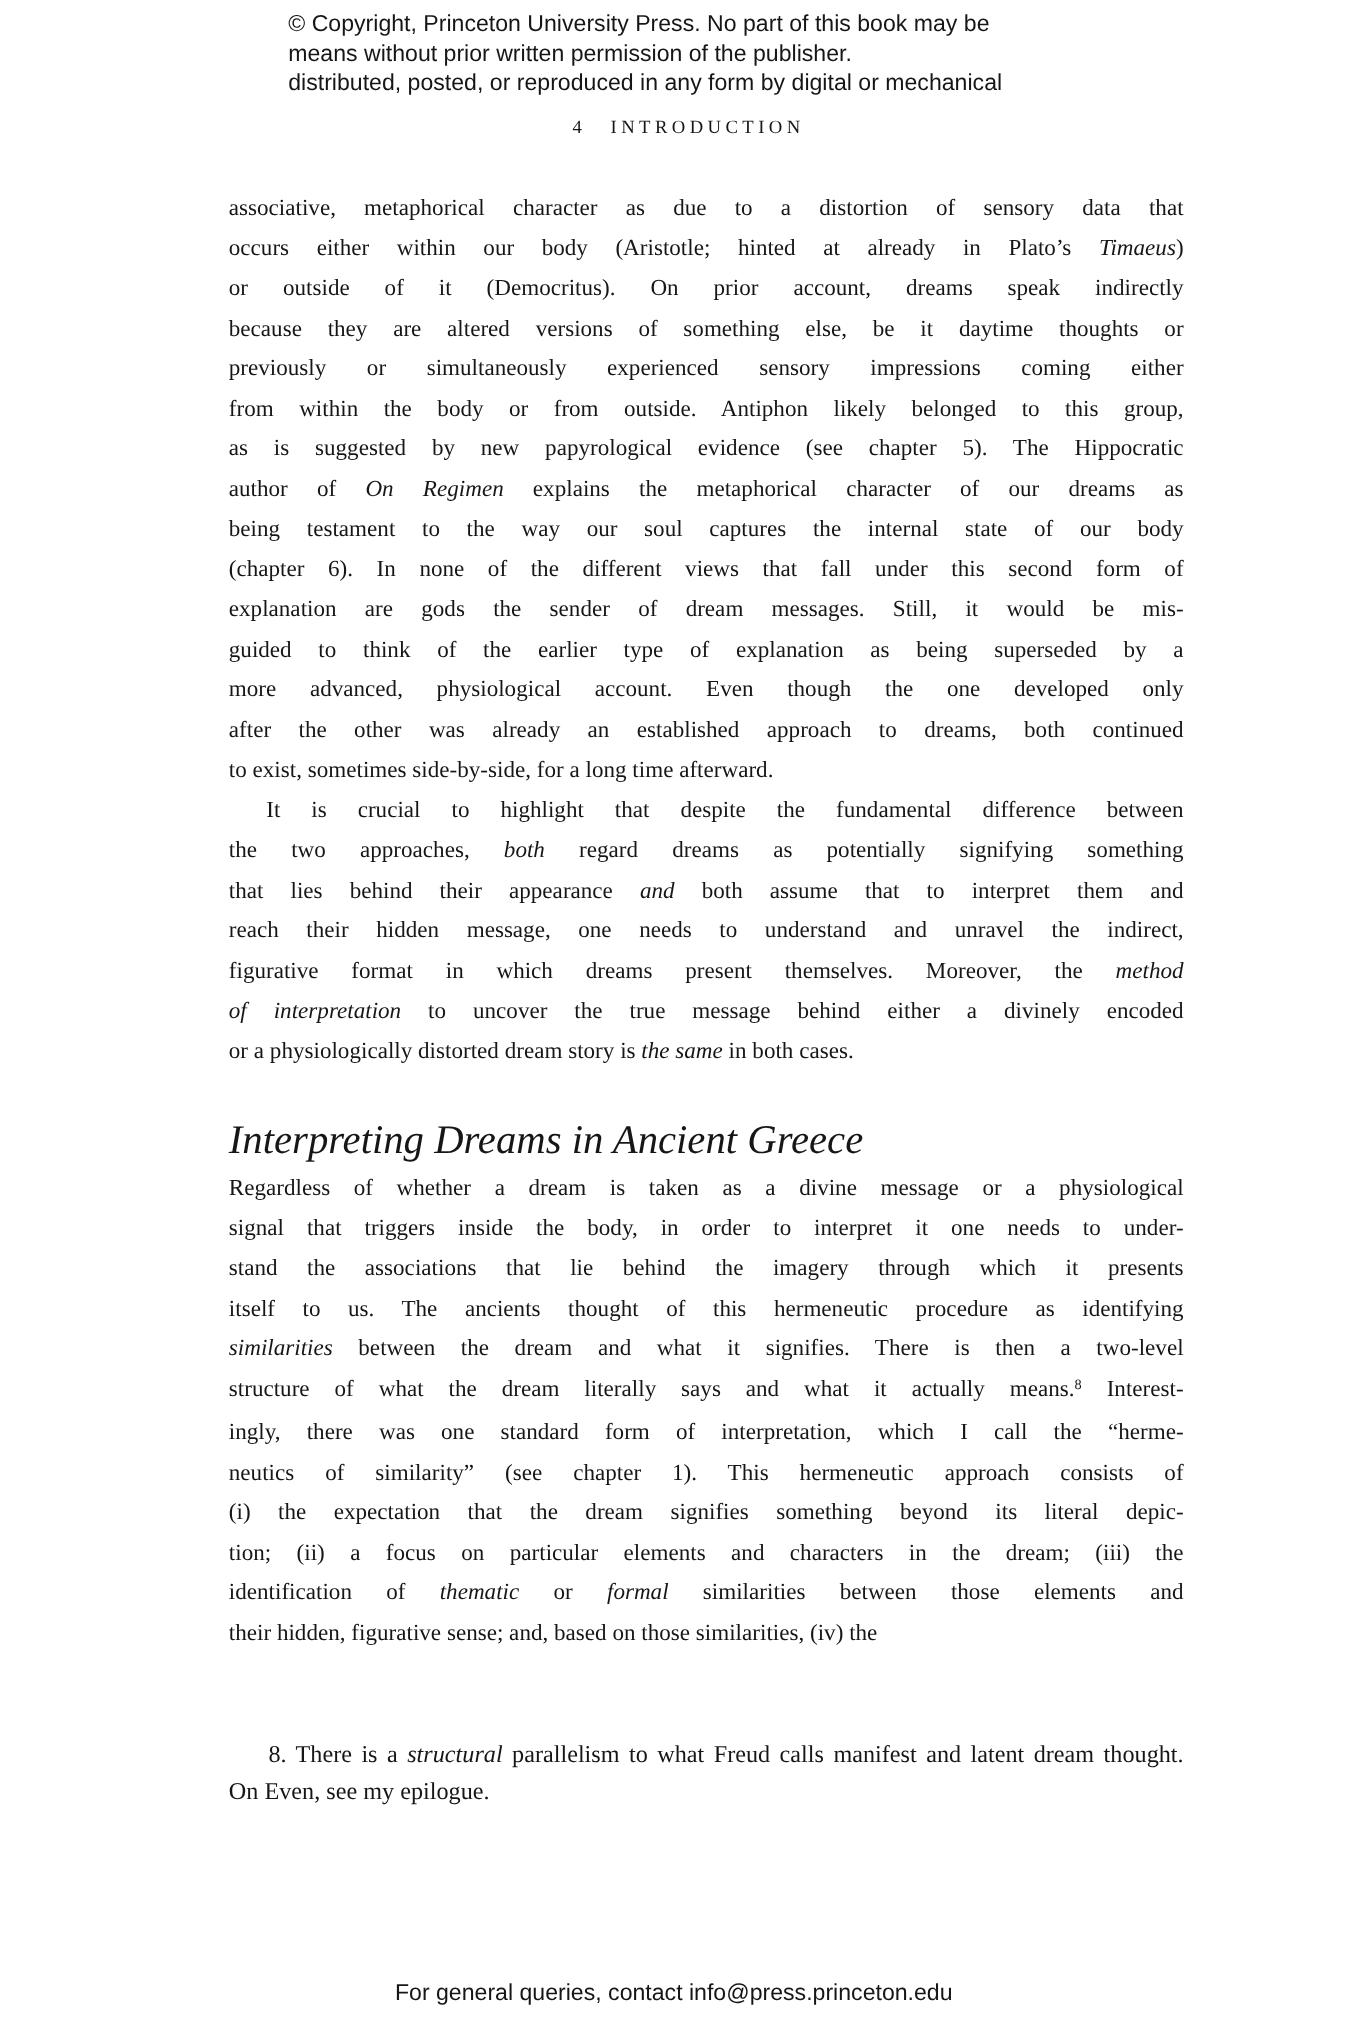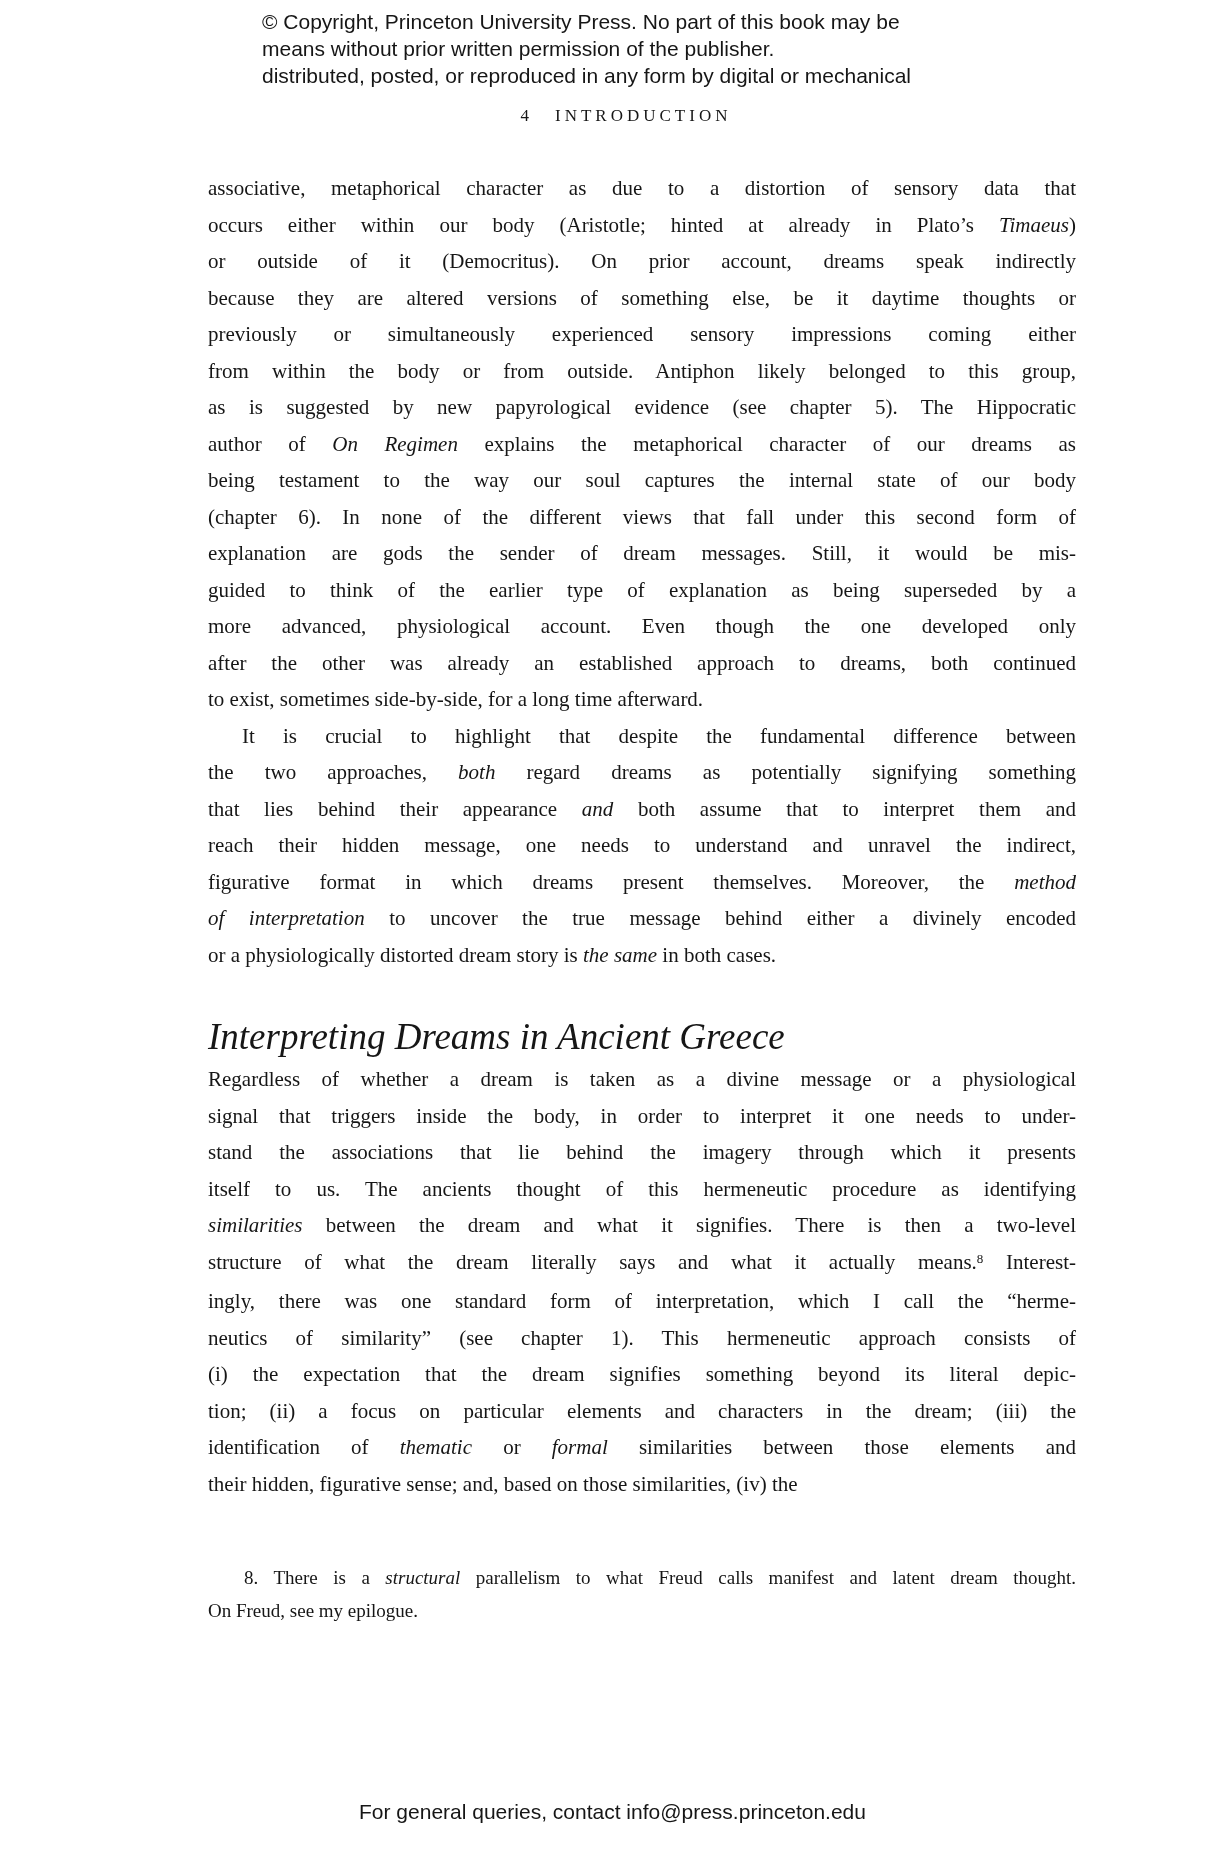--- a/index.html
+++ b/index.html
@@ -42,21 +42,21 @@
   .line.indent { text-indent: 34px; }
   .i { font-style: italic; }
   .sup { font-size: 0.62em; vertical-align: baseline; position: relative; top: -0.45em; }
   .section-heading {
     margin: 44px 0 0 0;
     font-size: 37px; line-height: 40px;
     font-weight: 400;
     font-style: italic;
   }
   .after-heading { margin-top: 4px; }
-  .footnote { margin-top: 59px; font-size: 19px; }
+  .footnote { margin-top: 76px; font-size: 22px; }
   .footnote .line { line-height: 33px; }
   .footnote .line.indent { text-indent: 36px; }
   .page-footer {
     position: absolute;
     left: 0; right: 0; top: 1798px;
     text-align: center;
     font-family: "Liberation Sans", sans-serif;
     font-size: 21px; line-height: 28px;
   }
 </style>
@@ -110,17 +110,17 @@
       <div class="line"><span>structure of what the dream literally says and what it actually means.</span><span class="sup">8</span><span> Interest-</span></div>
       <div class="line"><span>ingly, there was one standard form of interpretation, which I call the “herme-</span></div>
       <div class="line"><span>neutics of similarity” (see chapter 1). This hermeneutic approach consists of</span></div>
       <div class="line"><span>(i) the expectation that the dream signifies something beyond its literal depic-</span></div>
       <div class="line"><span>tion; (ii) a focus on particular elements and characters in the dream; (iii) the</span></div>
       <div class="line"><span>identification of </span><span class="i">thematic</span><span> or </span><span class="i">formal</span><span> similarities between those elements and</span></div>
       <div class="line last"><span>their hidden, figurative sense; and, based on those similarities, (iv) the</span></div>
     </div>
   <div class="footnote">
       <div class="line indent"><span>8. There is a </span><span class="i">structural</span><span> parallelism to what Freud calls manifest and latent dream thought.</span></div>
-      <div class="line last"><span>On Freud, see my epilogue.</span></div>
+      <div class="line last"><span>On Even, see my epilogue.</span></div>
     </div>
 </main>
 
 <div class="page-footer">For general queries, contact info@press.princeton.edu</div>
 
 </body></html>

